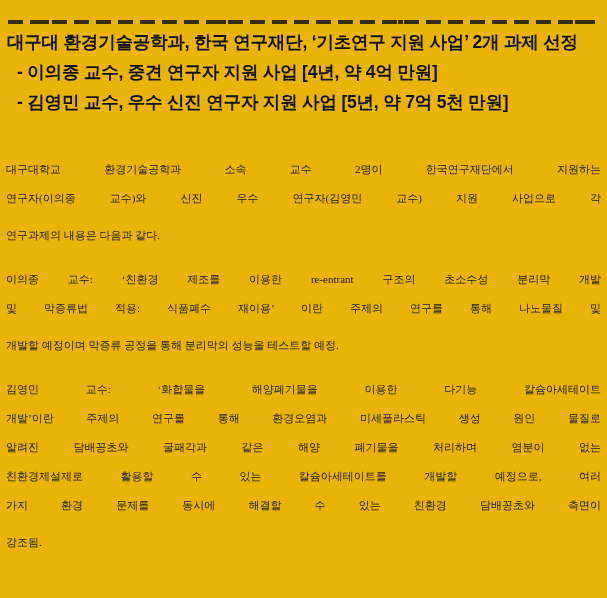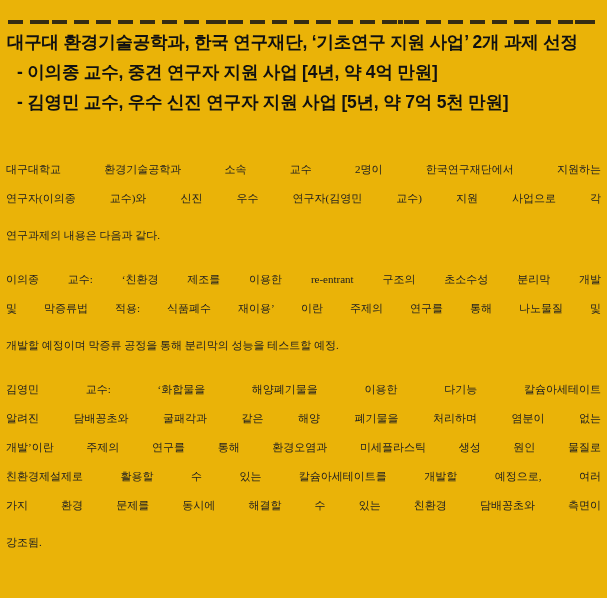--- a/index.html
+++ b/index.html
@@ -96,20 +96,20 @@
   </div>
 
   <div class="body-para">
     <div class="body-line">이의종 교수: ‘친환경 제조를 이용한 re-entrant 구조의 초소수성 분리막 개발</div>
     <div class="body-line">및 막증류법 적용: 식품폐수 재이용’ 이란 주제의 연구를 통해 나노물질 및</div>
     <div class="body-line last">개발할 예정이며 막증류 공정을 통해 분리막의 성능을 테스트할 예정.</div>
   </div>
 
   <div class="body-para">
     <div class="body-line">김영민 교수: ‘화합물을 해양폐기물을 이용한 다기능 칼슘아세테이트</div>
+    <div class="body-line">개발’이란 주제의 연구를 통해 환경오염과 미세플라스틱 생성 원인 물질로</div>
     <div class="body-line">알려진 담배꽁초와 굴패각과 같은 해양 폐기물을 처리하며 염분이 없는</div>
-    <div class="body-line">개발’이란 주제의 연구를 통해 환경오염과 미세플라스틱 생성 원인 물질로</div>
     <div class="body-line">친환경제설제로 활용할 수 있는 칼슘아세테이트를 개발할 예정으로, 여러</div>
     <div class="body-line">가지 환경 문제를 동시에 해결할 수 있는 친환경 담배꽁초와 측면이</div>
     <div class="body-line last">강조됨.</div>
   </div>
 
 </div>
 
 </body></html>

